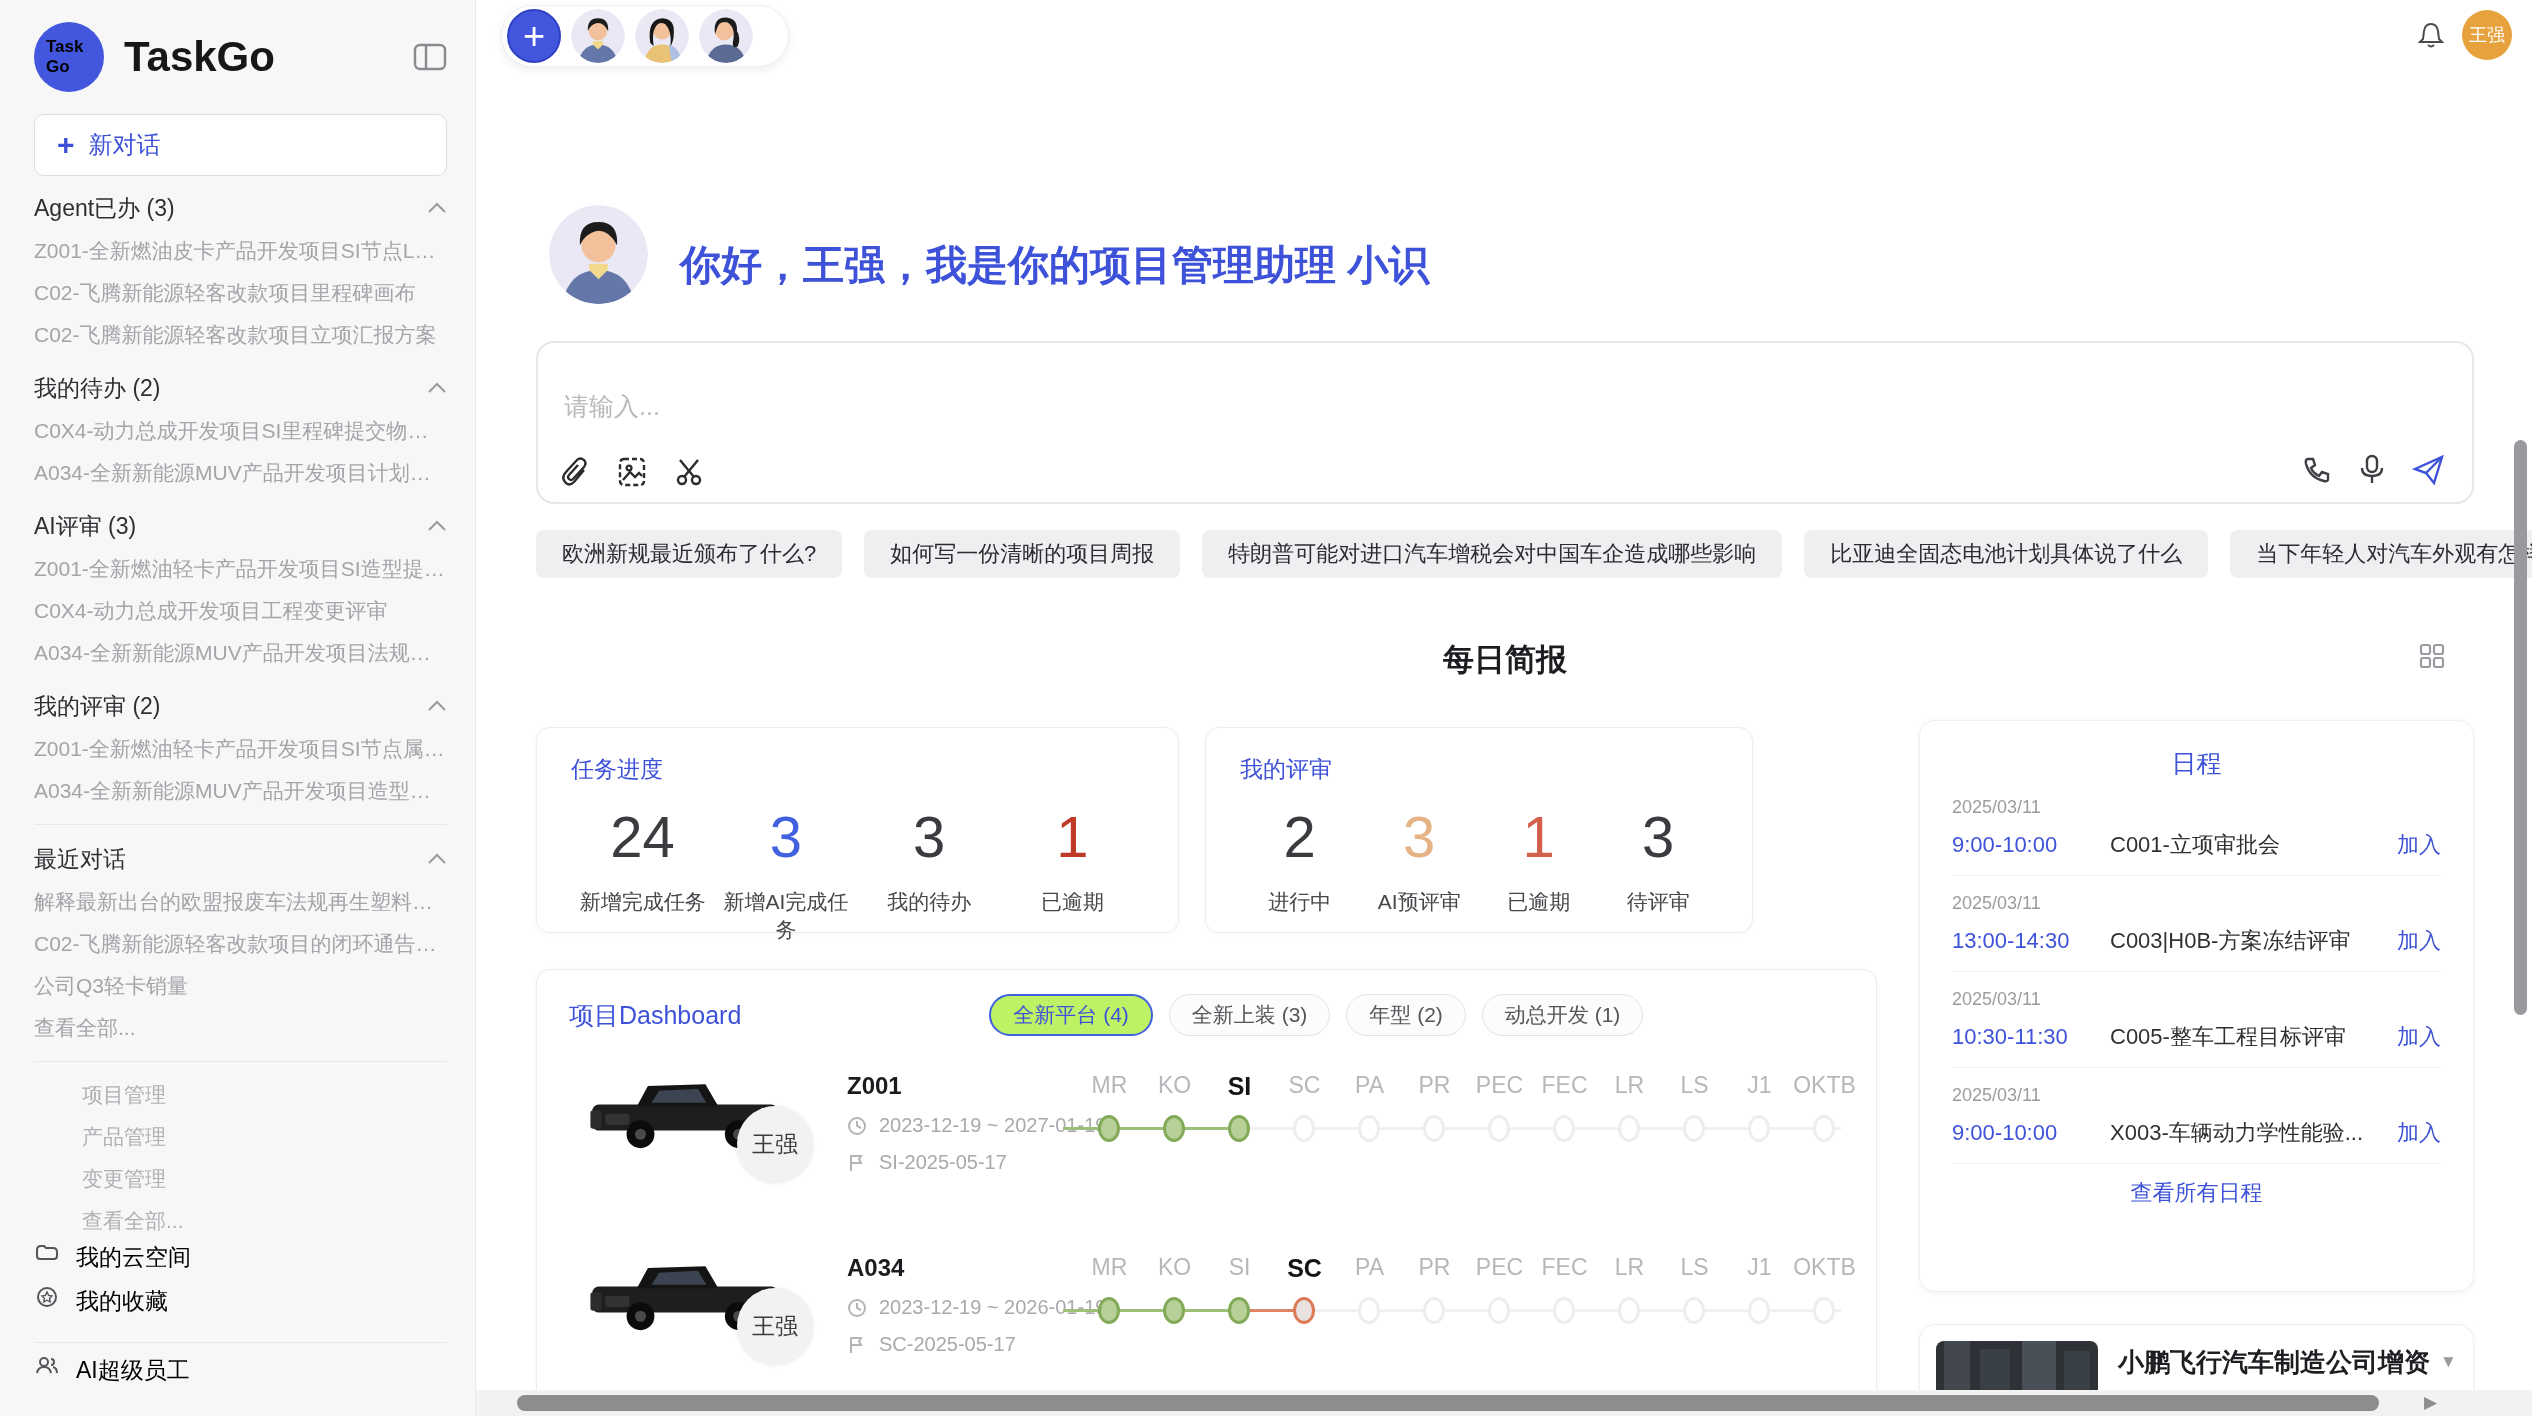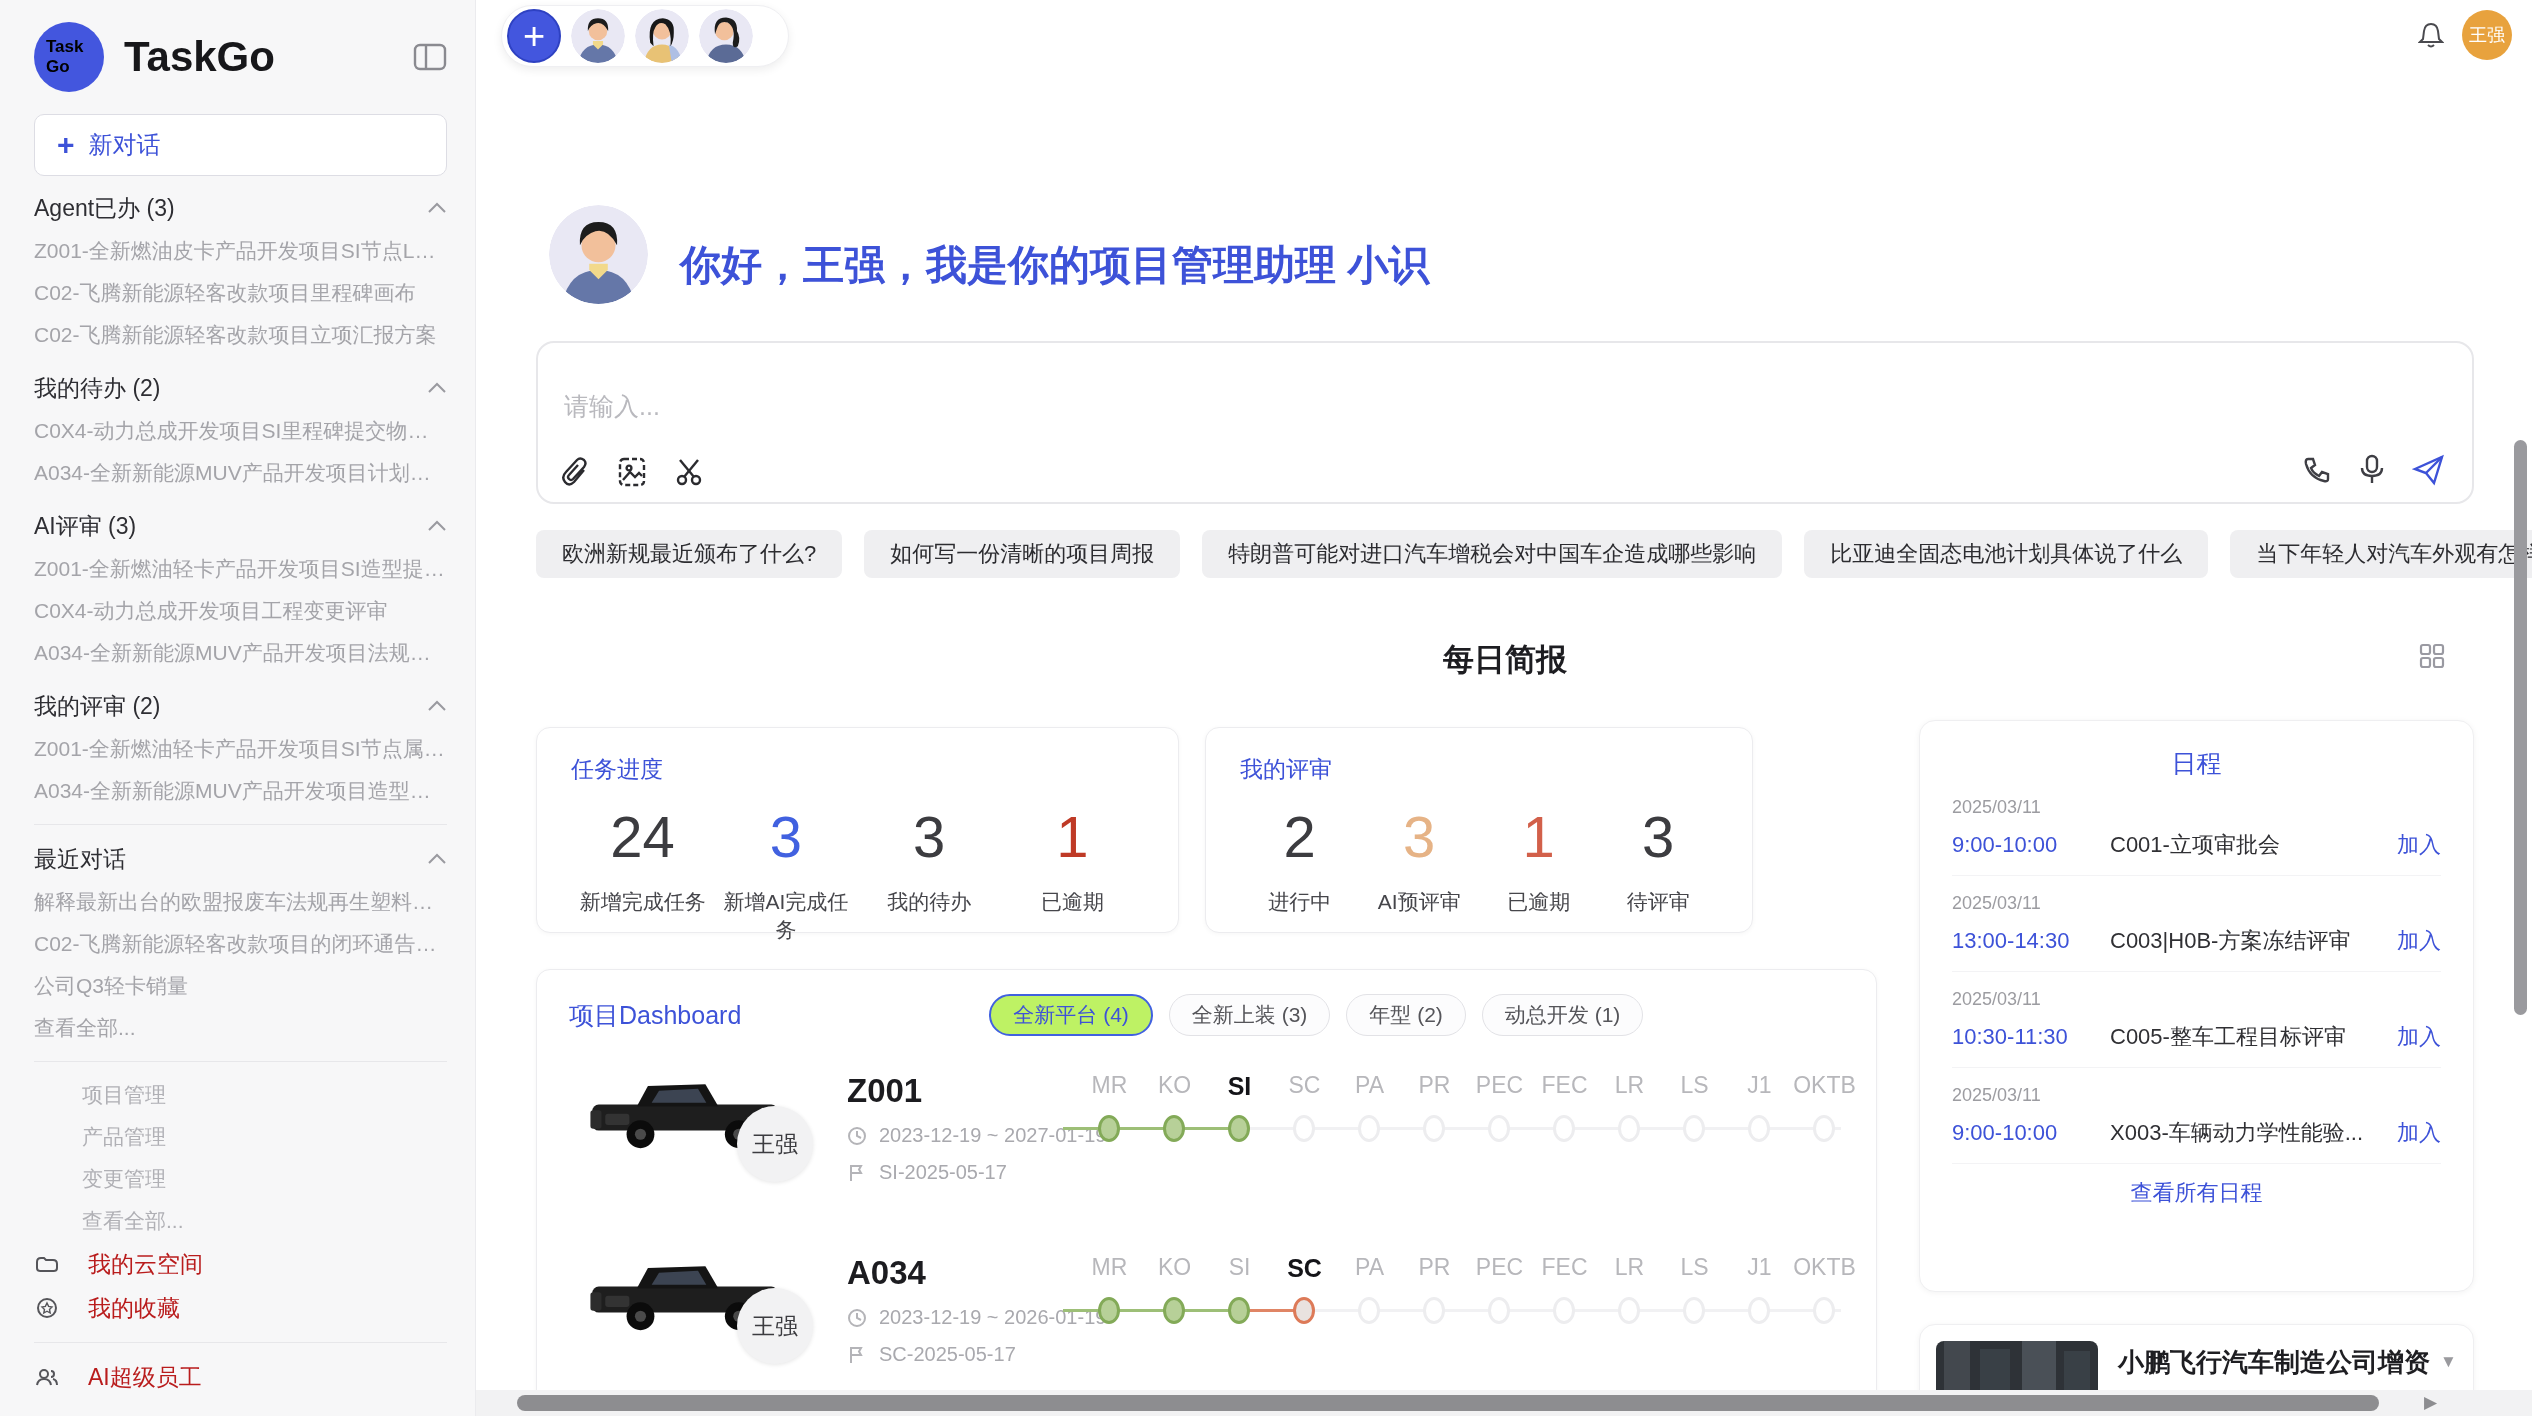--- a/index.html
+++ b/index.html
@@ -18,21 +18,21 @@
   .collapse-ic{color:#8a8a90;}
   .new-chat{margin-top:22px;height:62px;background:#fff;border:1px solid #dddde4;border-radius:10px;
             display:flex;align-items:center;padding:0 22px;color:#3d52d8;font-size:24px;cursor:pointer;}
   .new-chat .plus{font-size:30px;margin-right:14px;font-weight:bold;}
   .sb-list{margin-top:8px;}
   .s-head{height:44px;display:flex;align-items:center;font-size:23px;color:#2e2e33;margin-top:10px;}
   .s-head .sp{flex:1;}
   .s-item{height:42px;display:flex;align-items:center;font-size:21px;color:#a4a4a9;white-space:nowrap;
           overflow:hidden;text-overflow:ellipsis;display:block;line-height:42px;cursor:pointer;}
   .s-sub{padding-left:48px;color:#b0b0b5;}
-  .s-link{height:44px;display:flex;align-items:center;font-size:23px;color:#b91c1c;gap:28px;cursor:pointer;}
+  .s-link{height:44px;display:flex;font-size:23px;color:#000000;gap:16px;cursor:pointer;}
   .divider{height:1px;background:#e7e7ea;margin:12px 0;}
   .chev svg{display:block;}
   .sb-ic{width:26px;display:inline-flex;justify-content:center;color:#55555a;}
 
   
   .top-pill{position:absolute;left:501px;top:5px;width:288px;height:62px;background:#fff;
             border:1px solid #efeff2;border-radius:32px;box-shadow:0 3px 10px rgba(0,0,0,.07);
             display:flex;align-items:center;gap:10px;padding:0 5px;}
   .circle-btn{width:54px;height:54px;border-radius:50%;background:#4356de;color:#fff;display:flex;
               align-items:center;justify-content:center;font-size:38px;font-weight:300;cursor:pointer;
@@ -86,21 +86,21 @@
   .pills{display:flex;gap:16px;margin-left:248px;}
   .pill{height:42px;border-radius:22px;border:1px solid #e2e2e6;background:#fcfcfd;color:#55555a;
         font-size:21px;display:flex;align-items:center;padding:0 22px;cursor:pointer;white-space:nowrap;}
   .pill.active{border:2px solid #4161e0;color:#3d52d8;background:#bef264;}
   .proj-row{position:relative;height:158px;margin-top:24px;}
   .car{position:absolute;left:14px;top:4px;width:204px;height:96px;}
   .owner-badge{position:absolute;left:168px;top:46px;width:76px;height:76px;border-radius:50%;
                background:#f2f2f3;box-shadow:0 1px 4px rgba(0,0,0,.10);display:flex;align-items:center;
                justify-content:center;font-size:23px;color:#3c3c40;}
   .pinfo{position:absolute;left:278px;top:12px;}
-  .pname{font-size:33px;font-weight:bold;color:#1c1c20;}
+  .pname{font-size:24px;font-weight:bold;color:#1c1c20;}
   .pmeta{display:flex;align-items:center;gap:12px;margin-top:14px;font-size:20px;color:#a9a9ae;}
   .mstones{position:absolute;left:508px;top:12px;width:780px;}
   .mlabels{display:flex;}
   .mlabels span{flex:1;text-align:center;font-size:23px;color:#b7b7bb;}
   .mlabels span.act{color:#141418;font-weight:bold;font-size:25px;}
   .mdots{position:relative;height:34px;margin-top:12px;}
   .line{position:absolute;top:14px;height:3px;background:#f1f1f3;}
   .line.base{left:-14px;right:16px;}
   .line.done{left:-14px;background:#9dbf77;}
   .line.over{background:#e08565;}

